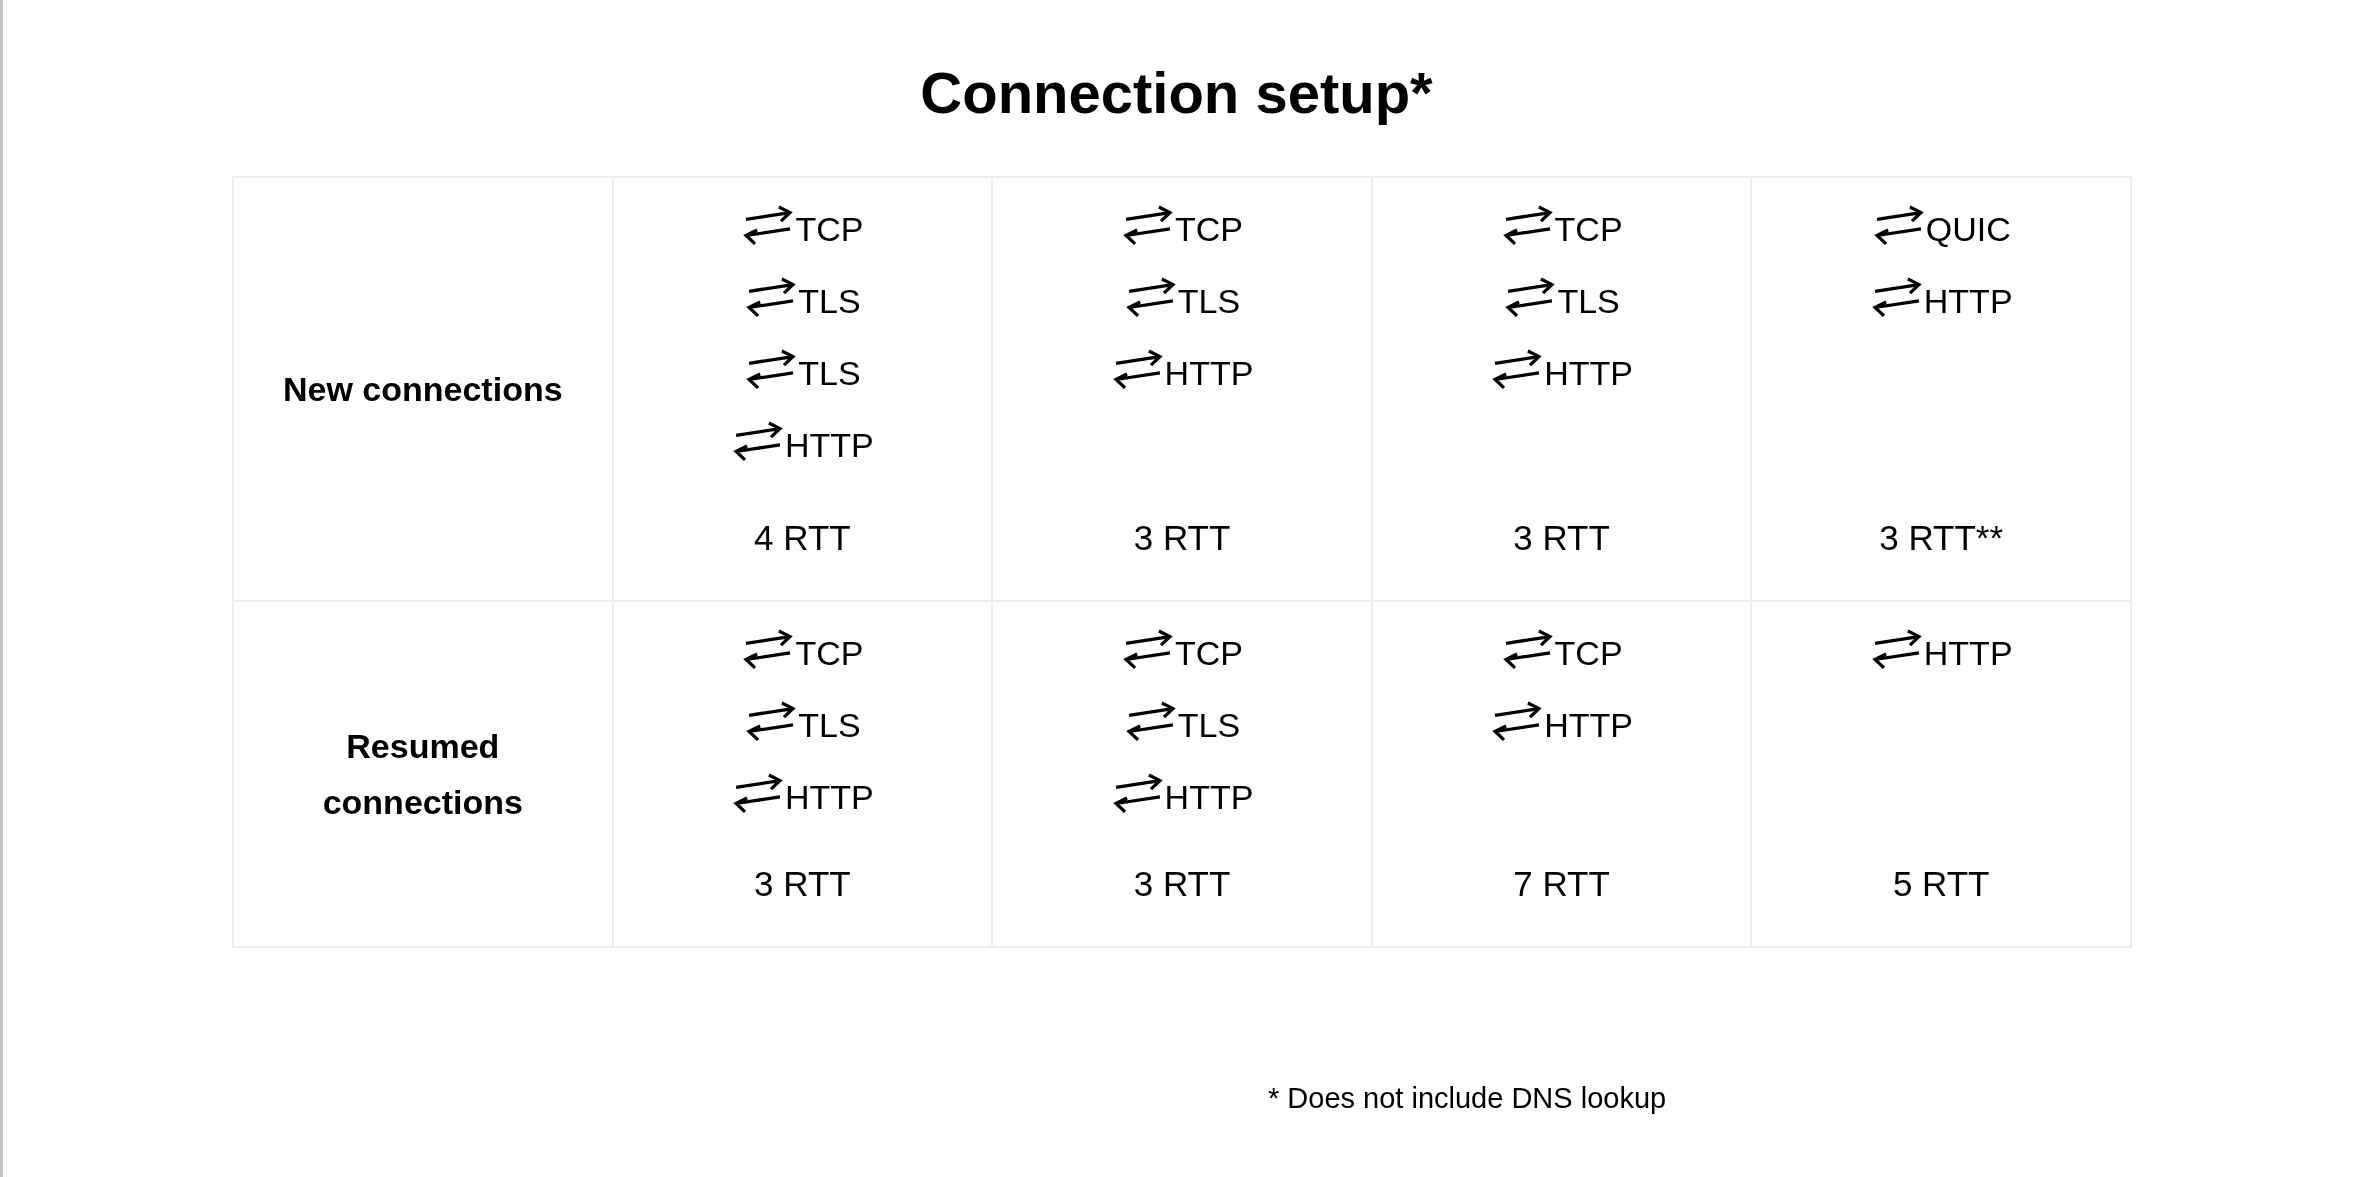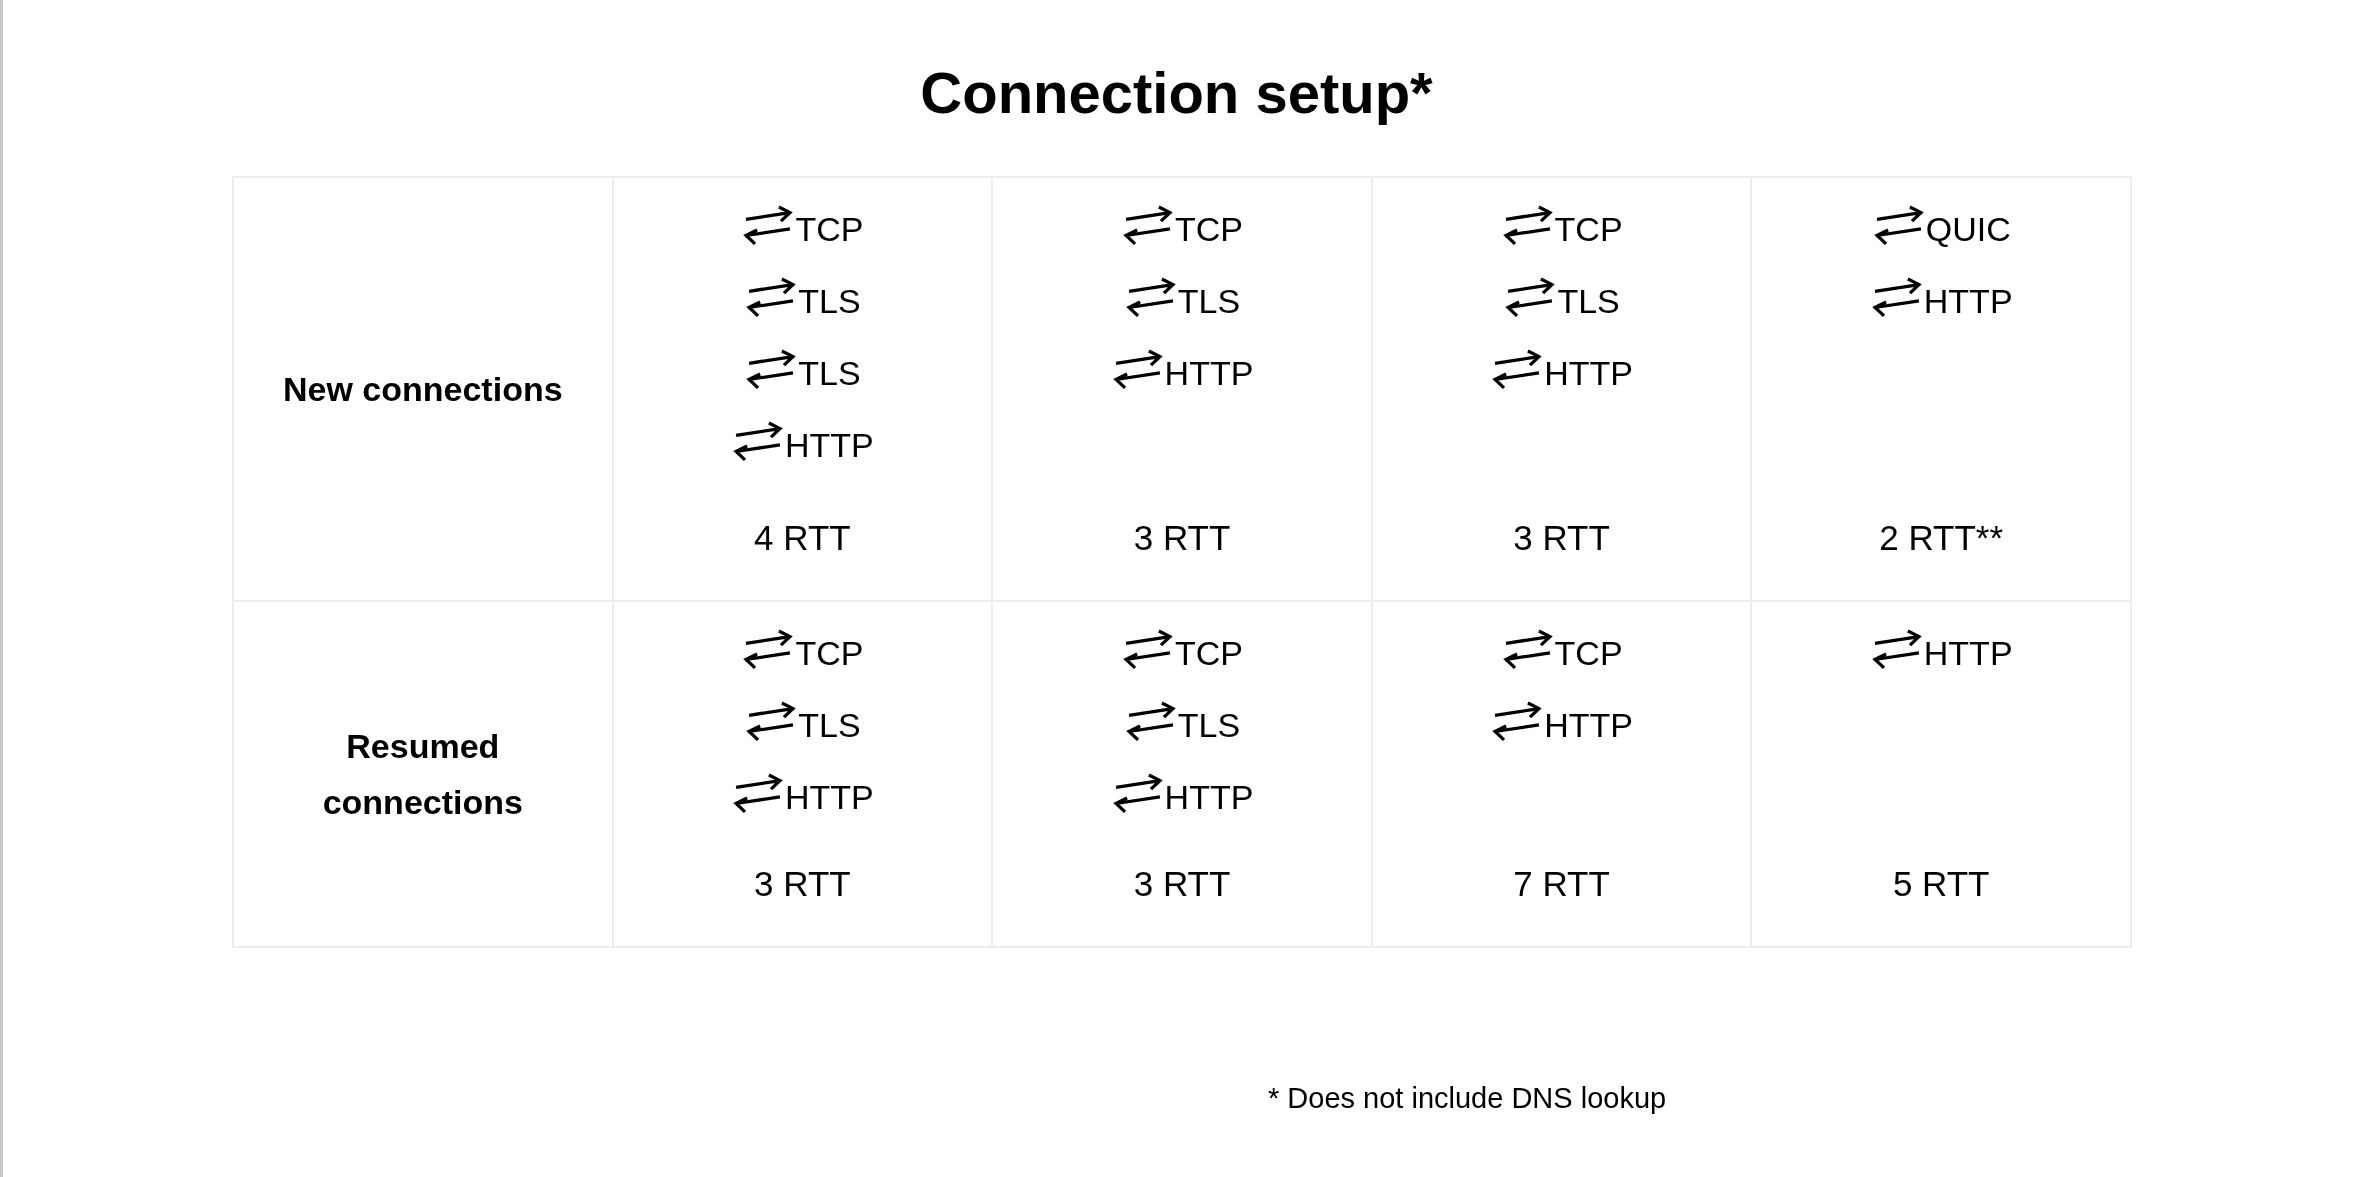--- a/index.html
+++ b/index.html
@@ -204,21 +204,21 @@
                 </svg>
             <span class="step-label">QUIC</span>
           </div>
               <div class="step">
             <svg class="rt-icon" viewBox="0 0 56 44" aria-hidden="true">
                   <path d="M5 16 L51 9 M39.4 3.2 L51 9 L41.6 18 M51 26 L5 33 M16.6 27.2 L5 33 L14.4 41.8"></path>
                 </svg>
             <span class="step-label">HTTP</span>
           </div>
             </div>
-        <div class="rtt">2 RTT**</div>
+        <div class="rtt">3 RTT**</div>
       </div>
     </td>
   </tr>
 
   <tr class="row-resumed">
     <td>
       <div class="row-label">Resumed connections</div>
     </td>
 
     <td>

